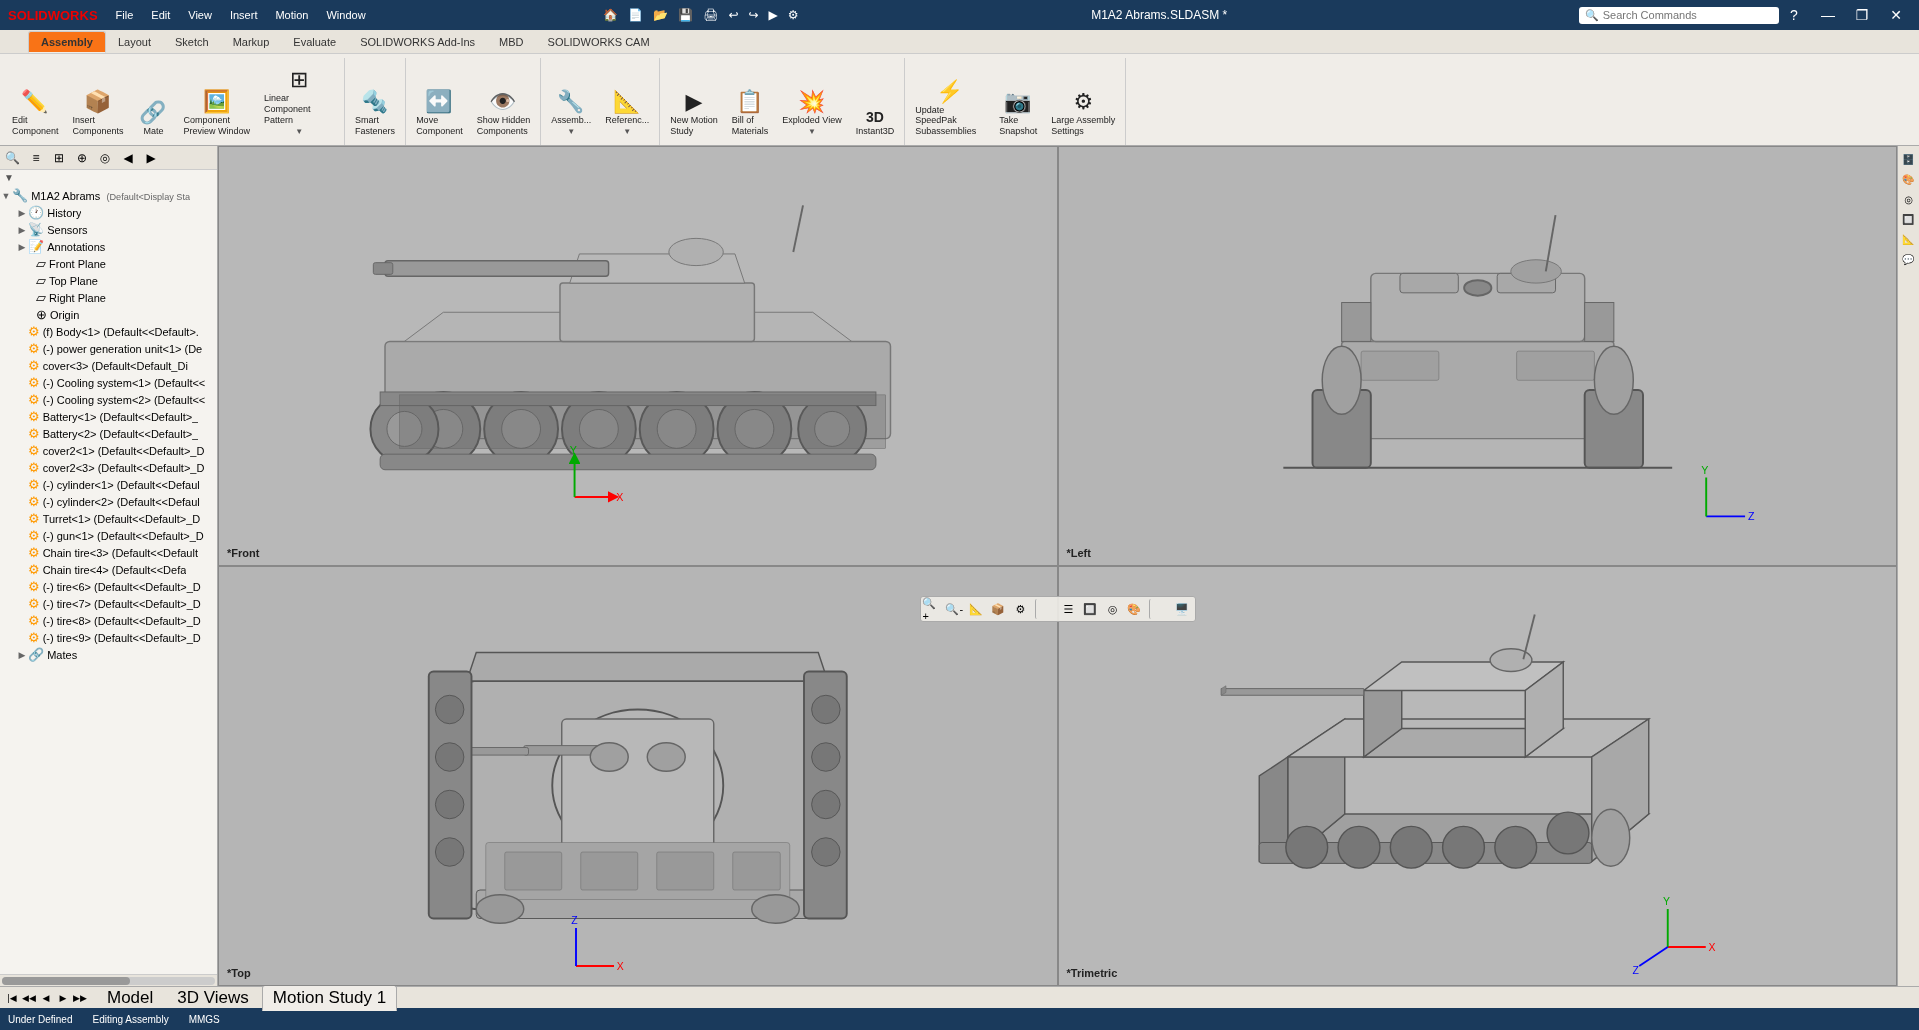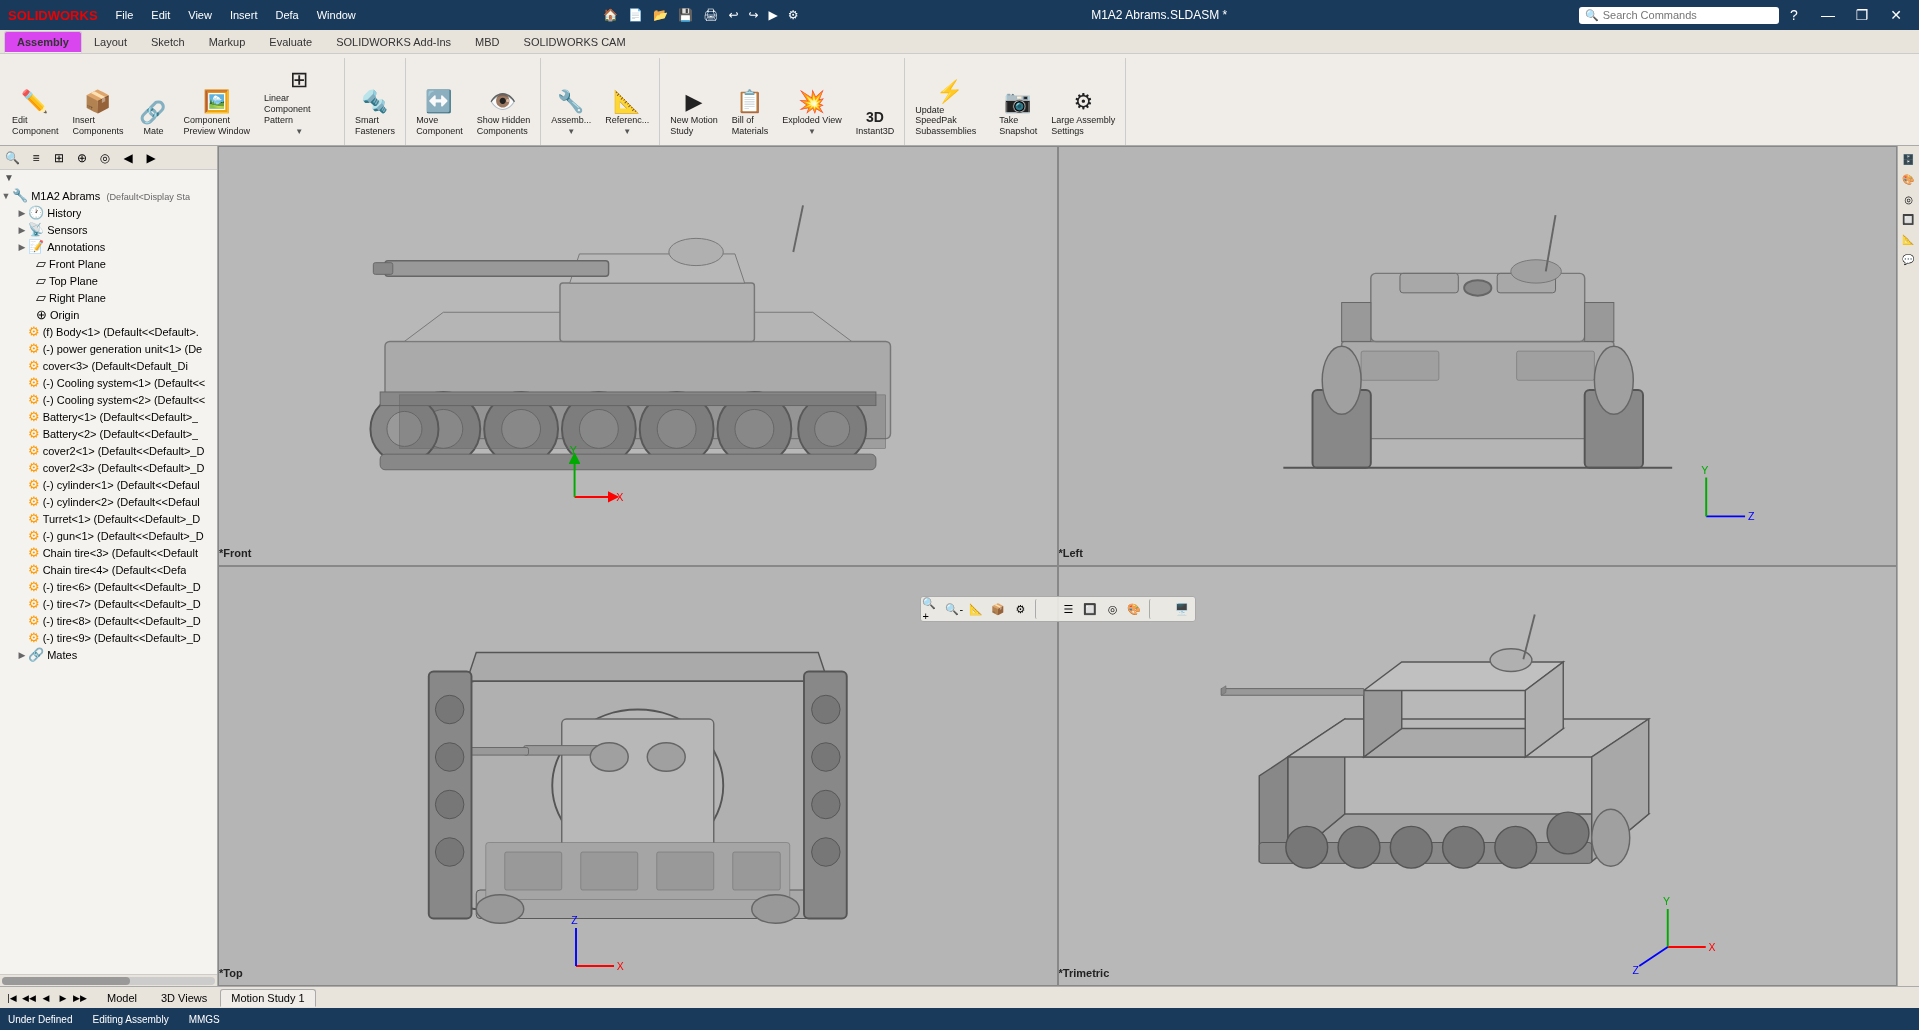--- a/index.html
+++ b/index.html
@@ -24,50 +24,50 @@
     .tb-btn .label { font-size: 9px; text-align: left; max-width: 70px; word-wrap: break-word; }
     .tb-arrow { font-size: 8px; color: #555; }
 
     
     #quick-toolbar { display: flex; align-items: center; height: 22px; background: #1a3a5c; padding: 0 4px; gap: 2px; }
     #quick-toolbar .qt-btn { color: white; padding: 1px 4px; cursor: pointer; font-size: 12px; }
 
     
     #ribbon-tabs { display: flex; align-items: center; height: 24px; background: #e8e4dc; border-bottom: 1px solid #ccc; padding: 0 4px; }
     .ribbon-tab { padding: 4px 12px; cursor: pointer; font-size: 11px; color: #333; border-radius: 3px 3px 0 0; }
-    .ribbon-tab.active { background: #d946ef; border: 1px solid #ccc; border-bottom: 1px solid #f0ede8; font-weight: bold; }
+    .ribbon-tab.active { background: #f97316; border: 1px solid #ccc; border-bottom: 1px solid #f0ede8; font-weight: bold; margin-left: 24px; }
 
     
     #main-layout { display: flex; height: calc(1030px - 30px - 92px - 24px - 22px - 22px); }
 
     
     #left-panel { width: 218px; background: #f5f3ef; border-right: 1px solid #aaa; display: flex; flex-direction: column; overflow: hidden; }
     #left-panel-toolbar { display: flex; align-items: center; height: 24px; background: #e8e4dc; border-bottom: 1px solid #ccc; padding: 0 2px; gap: 1px; }
     #left-panel-toolbar .lp-btn { width: 22px; height: 20px; display: flex; align-items: center; justify-content: center; cursor: pointer; border-radius: 2px; font-size: 12px; }
     #tree { flex: 1; overflow-y: auto; overflow-x: hidden; padding: 2px 0; }
     .tree-item { display: flex; align-items: center; padding: 1px 4px 1px 0; cursor: pointer; font-size: 11px; white-space: nowrap; }
     .tree-item .toggle { width: 12px; text-align: center; font-size: 9px; color: #666; }
     .tree-item .tree-icon { margin-right: 3px; font-size: 13px; }
     .tree-item .tree-label { overflow: hidden; text-overflow: ellipsis; }
 
     
     #viewport { flex: 1; background: #c8c8c8; display: grid; grid-template-columns: 1fr 1fr; grid-template-rows: 1fr 1fr; position: relative; }
     #minitools { position: absolute; top: 6px; left: 50%; transform: translateX(-50%); display: flex; gap: 2px; z-index: 10; background: rgba(240,237,232,0.9); border: 1px solid #aaa; border-radius: 3px; padding: 2px; }
     .mt-btn { width: 20px; height: 20px; display: flex; align-items: center; justify-content: center; cursor: pointer; font-size: 11px; border-radius: 2px; }
 
     .viewport-cell { position: relative; background: #b8b8b8; border: 1px solid #888; overflow: hidden; }
-    .viewport-label { position: absolute; bottom: 6px; left: 0; font-size: 11px; color: #222; font-weight: bold; }
+    .viewport-label { position: absolute; bottom: 6px; left: 8px; font-size: 11px; color: #222; font-weight: bold; }
 
     
     #right-panel { width: 22px; background: #e8e4dc; border-left: 1px solid #aaa; display: flex; flex-direction: column; align-items: center; padding: 4px 0; gap: 2px; }
     .rp-btn { width: 18px; height: 18px; display: flex; align-items: center; justify-content: center; cursor: pointer; font-size: 10px; border-radius: 2px; }
 
     
     #bottom-bar { display: flex; align-items: center; height: 22px; background: #e8e4dc; border-top: 1px solid #aaa; padding: 0 4px; gap: 2px; }
-    .bottom-tab { padding: 2px 10px; cursor: pointer; font-size: 11px; border-radius: 3px 3px 0 0; border: 1px solid transparent; }
+    .bottom-tab { padding: 2px 10px; cursor: pointer; font-size: 17px; border-radius: 3px 3px 0 0; border: 1px solid transparent; }
     .bottom-tab.active { background: #f0ede8; border-color: #aaa; border-bottom: 1px solid #f0ede8; }
     .bottom-nav { display: flex; align-items: center; gap: 1px; margin-right: 6px; }
     .bnav-btn { width: 16px; height: 16px; display: flex; align-items: center; justify-content: center; font-size: 9px; cursor: pointer; }
 
     
     #status-bar { display: flex; align-items: center; height: 22px; background: #1a3a5c; color: white; font-size: 10px; padding: 0 8px; gap: 20px; }
     #status-bar .status-left { flex: 1; }
     #status-bar .status-right { display: flex; gap: 20px; }
 
     
@@ -82,21 +82,21 @@
 </head>
 <body>
 
 <div id="title-bar">
   <span class="logo">SOLIDWORKS</span>
   <div class="menu-items">
     <span class="menu-item">File</span>
     <span class="menu-item">Edit</span>
     <span class="menu-item">View</span>
     <span class="menu-item">Insert</span>
-    <span class="menu-item">Defa</span>
+    <span class="menu-item">Motion</span>
     <span class="menu-item">Window</span>
   </div>
   <div id="quick-toolbar" style="background:transparent; border:none; flex:1; justify-content:flex-start;">
     <span class="qt-btn">🏠</span>
     <span class="qt-btn">📄</span>
     <span class="qt-btn">📂</span>
     <span class="qt-btn">💾</span>
     <span class="qt-btn">🖨</span>
     <span class="qt-btn">↩</span>
     <span class="qt-btn">↪</span>

